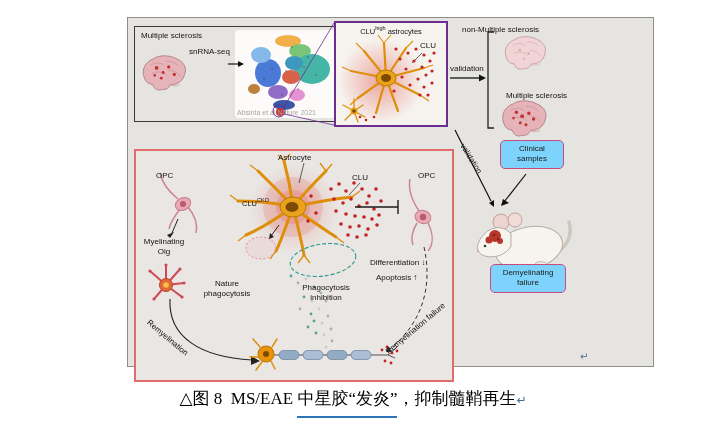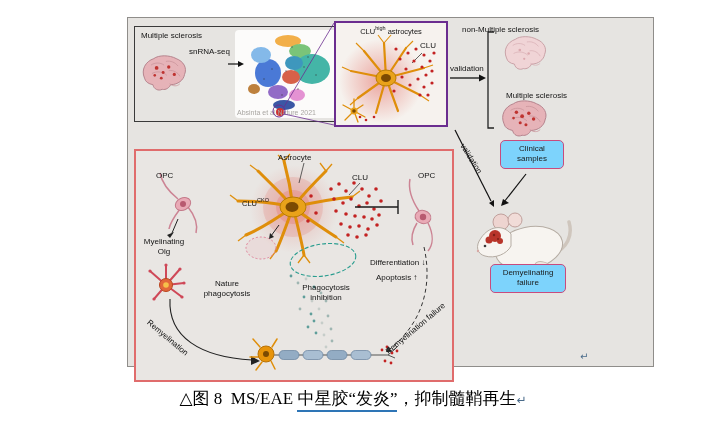--- a/index.html
+++ b/index.html
@@ -34,21 +34,21 @@
     margin-top: 20px;
   }
   .rot { transform-origin:0 0; }
   #overlay { position:absolute; left:0; top:0; z-index:5; pointer-events:none; }
   svg { display:block; }
   #caption {
     position:absolute; left:0; top:387px; width:706px; text-align:center;
     font-family:"Liberation Serif","DejaVu Serif",serif; font-size:17px; color:#000;
     white-space:pre;
   }
-  .cap-link { border-bottom:2px solid #2e75b6; padding-bottom:2px; }
+  .cap-link { border-bottom:2px solid #2e75b6; padding-bottom:8px; }
   .pmark { color:#4a6b8a; font-size:12px; font-family:"DejaVu Sans",sans-serif; }
   .figpmark { position:absolute; left:452px; top:333px; color:#4a6b8a; font-size:10px; z-index:6; }
 </style>
 </head>
 <body>
 
 <div id="fig">
 
   <div id="panelA">
     <div class="lbl" style="left:6px; top:4px;">Multiple sclerosis</div>

